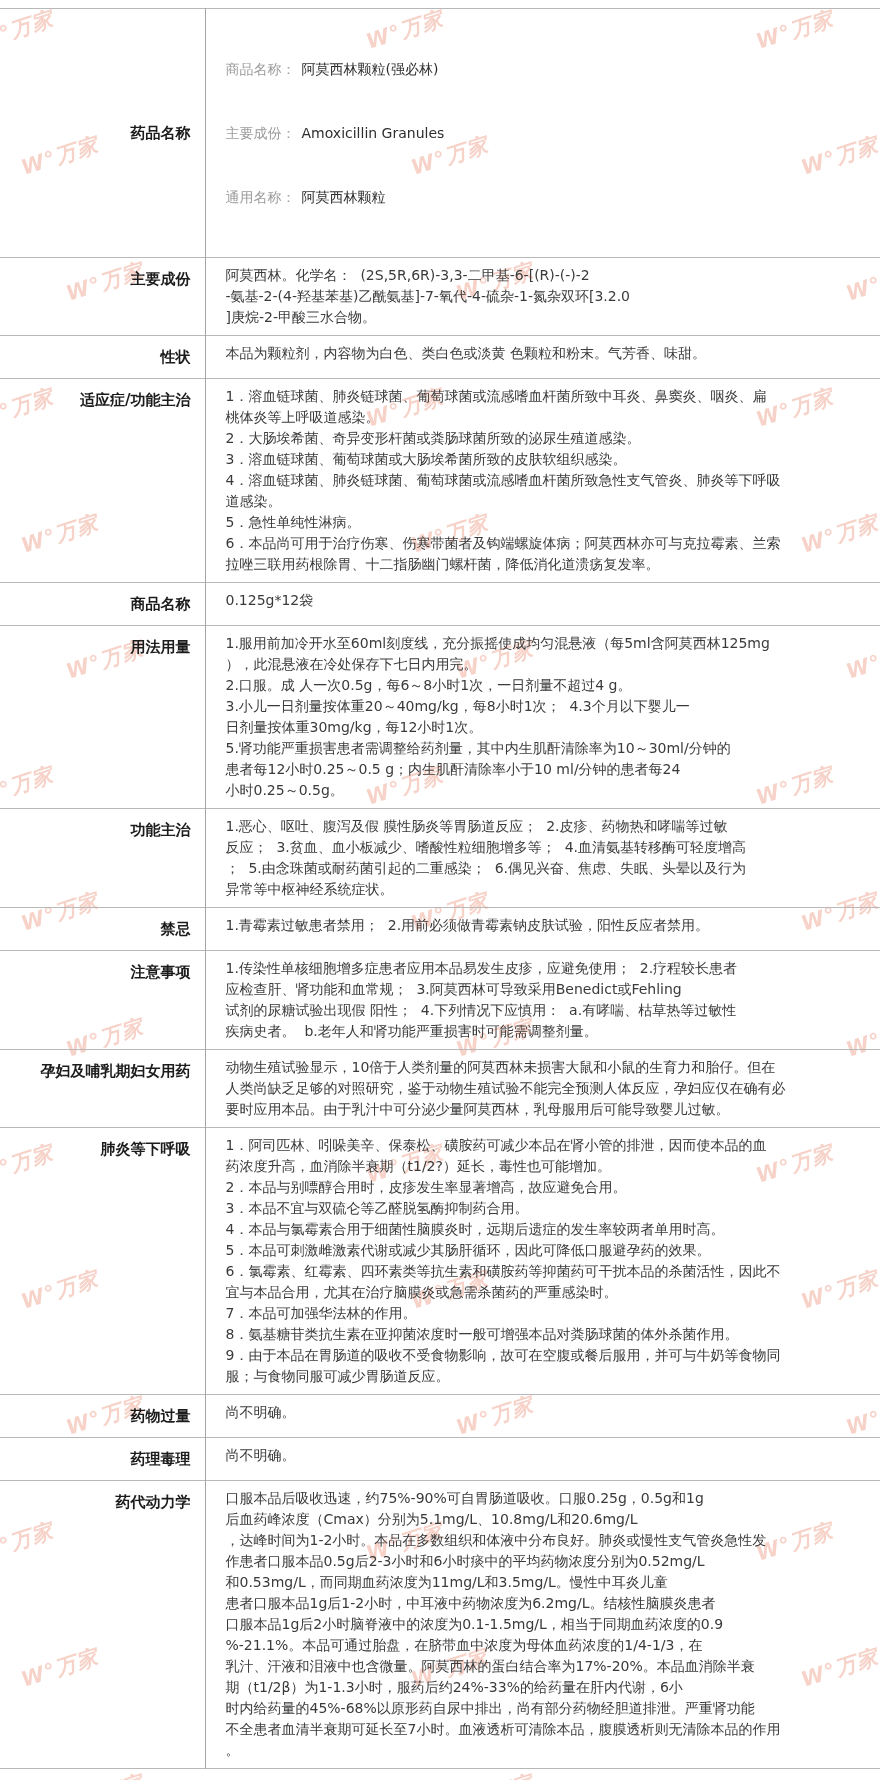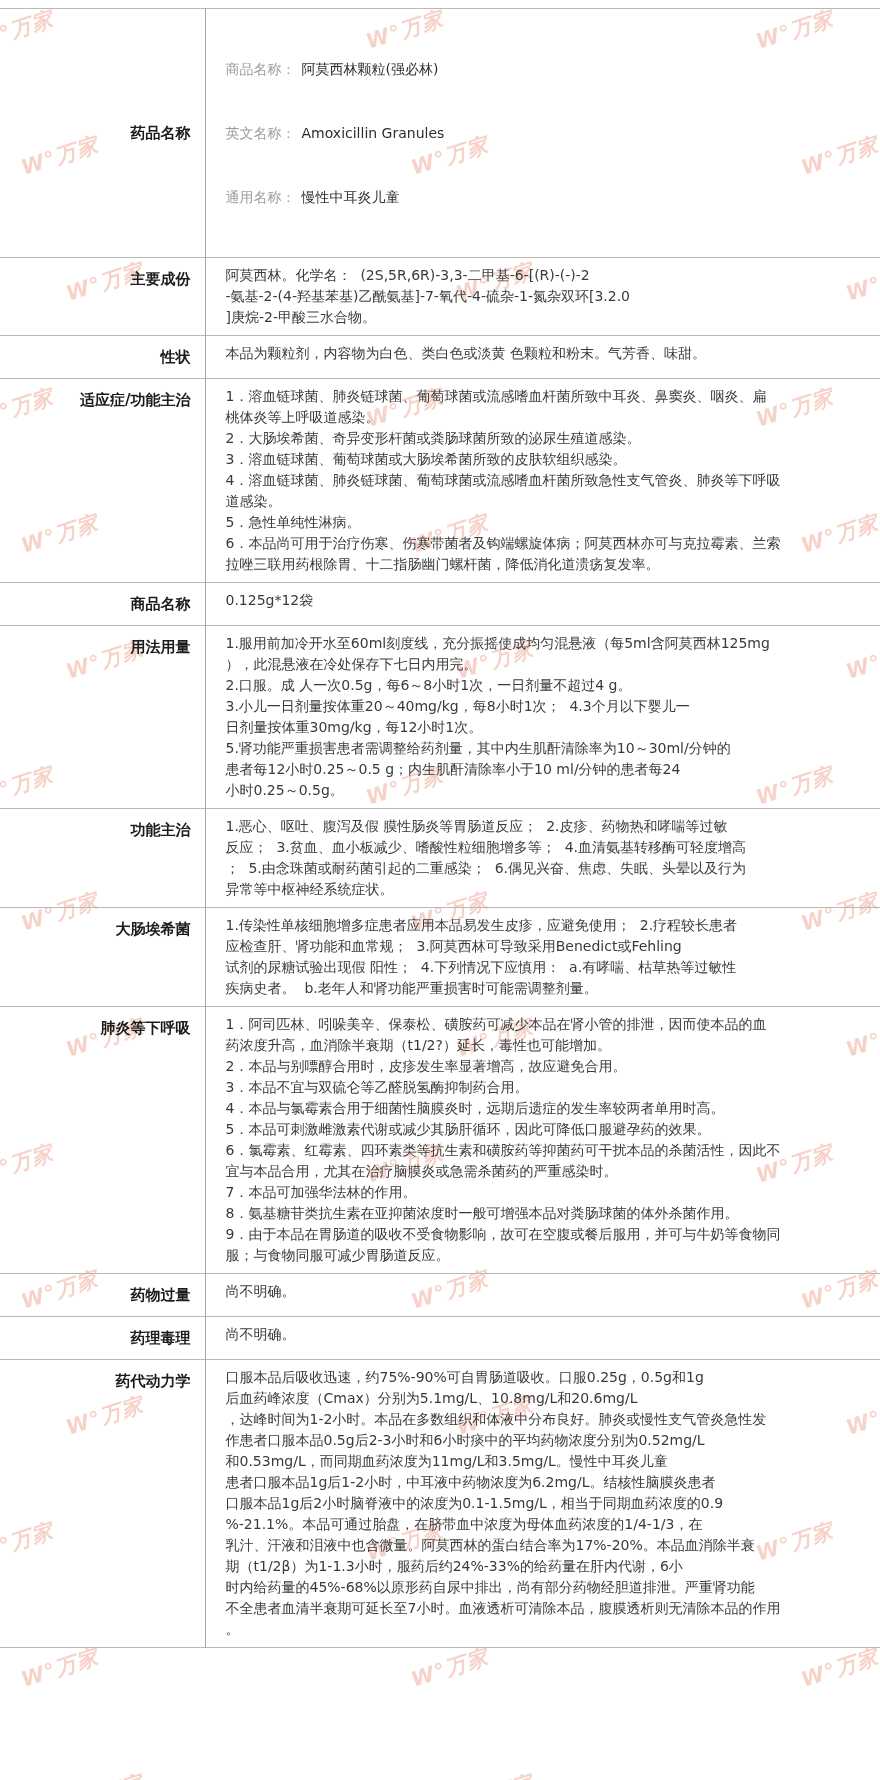--- a/index.html
+++ b/index.html
@@ -110,22 +110,22 @@
       <span class="wm" style="color: rgba(229, 116, 84, 0.38); left: 455px; top: 1772px;">W°万家</span>
       <span class="wm" style="color: rgba(229, 116, 84, 0.38); left: 845px; top: 1772px;">W°万家</span>
     </div>
 
   <table class="drug">
     <tbody>
         <tr class="vmid">
       <td class="lbl">药品名称</td>
       <td class="val">
         <div class="nameline"><span class="pfx">商品名称：</span><span class="nval">阿莫西林颗粒(强必林)</span></div>
-        <div class="nameline"><span class="pfx">英文名称：</span><span class="nval">Amoxicillin Granules</span></div>
-        <div class="nameline"><span class="pfx">通用名称：</span><span class="nval">慢性中耳炎儿童</span></div>
+        <div class="nameline"><span class="pfx">主要成份：</span><span class="nval">Amoxicillin Granules</span></div>
+        <div class="nameline"><span class="pfx">通用名称：</span><span class="nval">阿莫西林颗粒</span></div>
       </td>
     </tr>
     <tr>
       <td class="lbl">主要成份</td>
       <td class="val">阿莫西林。化学名：  (2S,5R,6R)-3,3-二甲基-6-[(R)-(-)-2
 -氨基-2-(4-羟基苯基)乙酰氨基]-7-氧代-4-硫杂-1-氮杂双环[3.2.0
 ]庚烷-2-甲酸三水合物。</td>
     </tr>
     <tr>
       <td class="lbl">性状</td>
@@ -159,25 +159,35 @@
 小时0.25～0.5g。</td>
     </tr>
     <tr>
       <td class="lbl">功能主治</td>
       <td class="val">1.恶心、呕吐、腹泻及假 膜性肠炎等胃肠道反应；  2.皮疹、药物热和哮喘等过敏
 反应；  3.贫血、血小板减少、嗜酸性粒细胞增多等；  4.血清氨基转移酶可轻度增高
 ；  5.由念珠菌或耐药菌引起的二重感染；  6.偶见兴奋、焦虑、失眠、头晕以及行为
 异常等中枢神经系统症状。</td>
     </tr>
     <tr>
-      <td class="lbl">大肠埃希菌</td>
+      <td class="lbl">禁忌</td>
+      <td class="val">1.青霉素过敏患者禁用；  2.用前必须做青霉素钠皮肤试验，阳性反应者禁用。</td>
+    </tr>
+    <tr>
+      <td class="lbl">注意事项</td>
       <td class="val">1.传染性单核细胞增多症患者应用本品易发生皮疹，应避免使用；  2.疗程较长患者
 应检查肝、肾功能和血常规；  3.阿莫西林可导致采用Benedict或Fehling
 试剂的尿糖试验出现假 阳性；  4.下列情况下应慎用：  a.有哮喘、枯草热等过敏性
 疾病史者。  b.老年人和肾功能严重损害时可能需调整剂量。</td>
+    </tr>
+    <tr>
+      <td class="lbl">孕妇及哺乳期妇女用药</td>
+      <td class="val">动物生殖试验显示，10倍于人类剂量的阿莫西林未损害大鼠和小鼠的生育力和胎仔。但在
+人类尚缺乏足够的对照研究，鉴于动物生殖试验不能完全预测人体反应，孕妇应仅在确有必
+要时应用本品。由于乳汁中可分泌少量阿莫西林，乳母服用后可能导致婴儿过敏。</td>
     </tr>
     <tr>
       <td class="lbl">肺炎等下呼吸</td>
       <td class="val">1．阿司匹林、吲哚美辛、保泰松、磺胺药可减少本品在肾小管的排泄，因而使本品的血
 药浓度升高，血消除半衰期（t1/2?）延长，毒性也可能增加。
 2．本品与别嘌醇合用时，皮疹发生率显著增高，故应避免合用。
 3．本品不宜与双硫仑等乙醛脱氢酶抑制药合用。
 4．本品与氯霉素合用于细菌性脑膜炎时，远期后遗症的发生率较两者单用时高。
 5．本品可刺激雌激素代谢或减少其肠肝循环，因此可降低口服避孕药的效果。
 6．氯霉素、红霉素、四环素类等抗生素和磺胺药等抑菌药可干扰本品的杀菌活性，因此不

